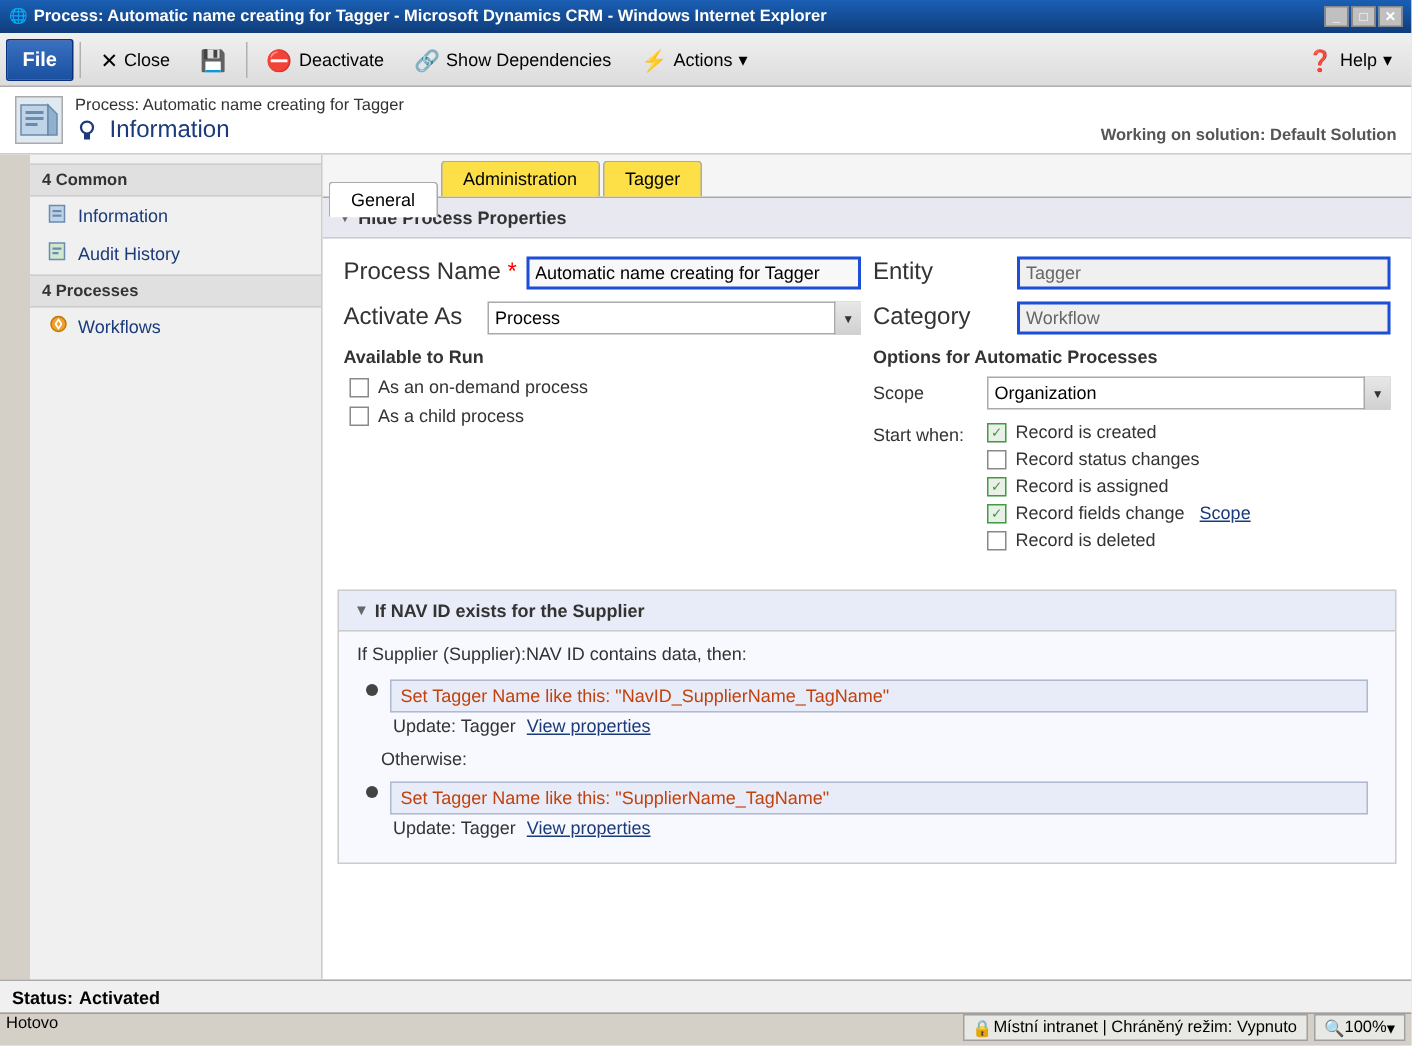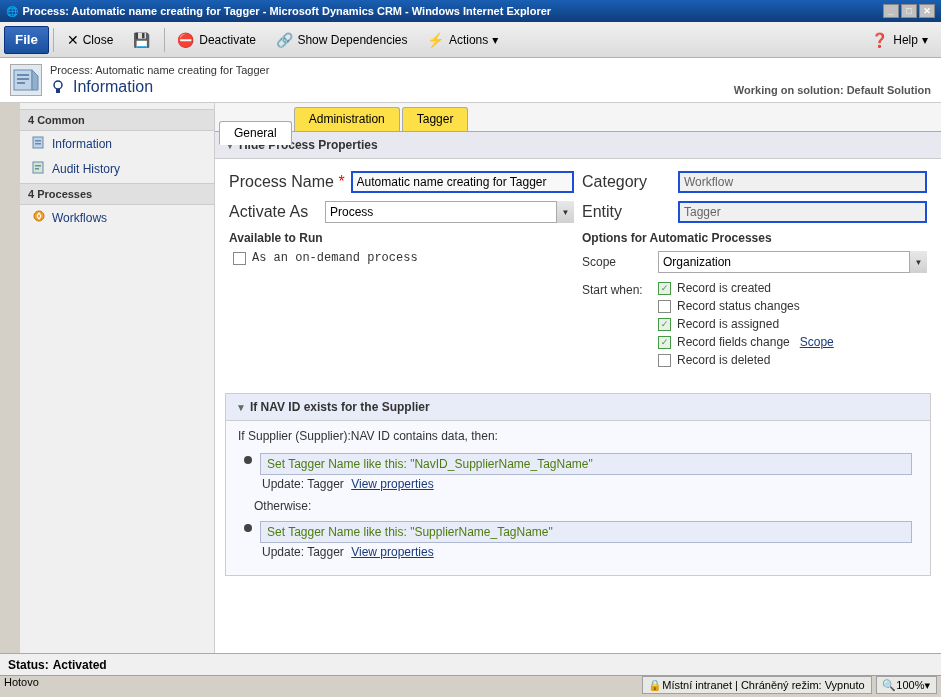--- a/index.html
+++ b/index.html
@@ -248,21 +248,20 @@
       font-weight: bold;
       color: #333;
       margin-bottom: 6px;
     }
     .checkbox-row {
       display: flex;
       align-items: flex-end;
       gap: 6px;
       margin-bottom: 5px;
       padding-left: 4px;
-      font-family: Liberation Mono, monospace;
     }
     .checkbox-item {
       width: 13px; height: 13px;
       border: 1px solid #888;
       background: white;
       display: flex; align-items: center; justify-content: center;
       font-size: 10px;
       flex-shrink: 0;
     }
     .checkbox-label { font-size: 12px; color: #333; }
@@ -331,21 +330,21 @@
       background: #444;
       margin-top: 3px;
       flex-shrink: 0;
     }
     .step-content { flex: 1; }
     .step-main {
       background: #e8ecf8;
       border: 1px solid #b0b8d0;
       padding: 3px 6px;
       font-size: 12px;
-      color: #4d7c0f;
+      color: #c2410c;
       margin-bottom: 2px;
     }
     .step-sub {
       font-size: 12px;
       color: #333;
       padding-left: 2px;
     }
     .otherwise-label {
       font-size: 12px;
       color: #333;
@@ -537,31 +536,35 @@
                 </select>
                 <span class="select-arrow">▼</span>
               </div>
             </div>
             <div style="margin-top: 6px;">
               <div class="available-to-run-label">Available to Run</div>
               <div class="checkbox-row">
                 <div class="checkbox-item"></div>
                 <span class="checkbox-label">As an on-demand process</span>
               </div>
+              <div class="checkbox-row">
+                <div class="checkbox-item"></div>
+                <span class="checkbox-label">As a child process</span>
+              </div>
             </div>
           </div>
 
           <div class="form-right">
+            <div class="form-row">
+              <label class="form-label">Entity</label>
+              <input class="form-input" type="text" readonly="" value="Tagger" style="">
+            </div>
             <div class="form-row">
               <label class="form-label">Category</label>
               <input class="form-input" type="text" readonly="" value="Workflow" style="">
-            </div>
-            <div class="form-row">
-              <label class="form-label">Entity</label>
-              <input class="form-input" type="text" readonly="" value="Tagger" style="">
             </div>
             <div style="margin-top: 6px;">
               <div class="options-label">Options for Automatic Processes</div>
               <div class="scope-row">
                 <span class="scope-label">Scope</span>
                 <div class="form-select-wrapper" style="flex:1">
                   <select class="form-select">
                     <option>Organization</option>
                   </select>
                   <span class="select-arrow">▼</span>

